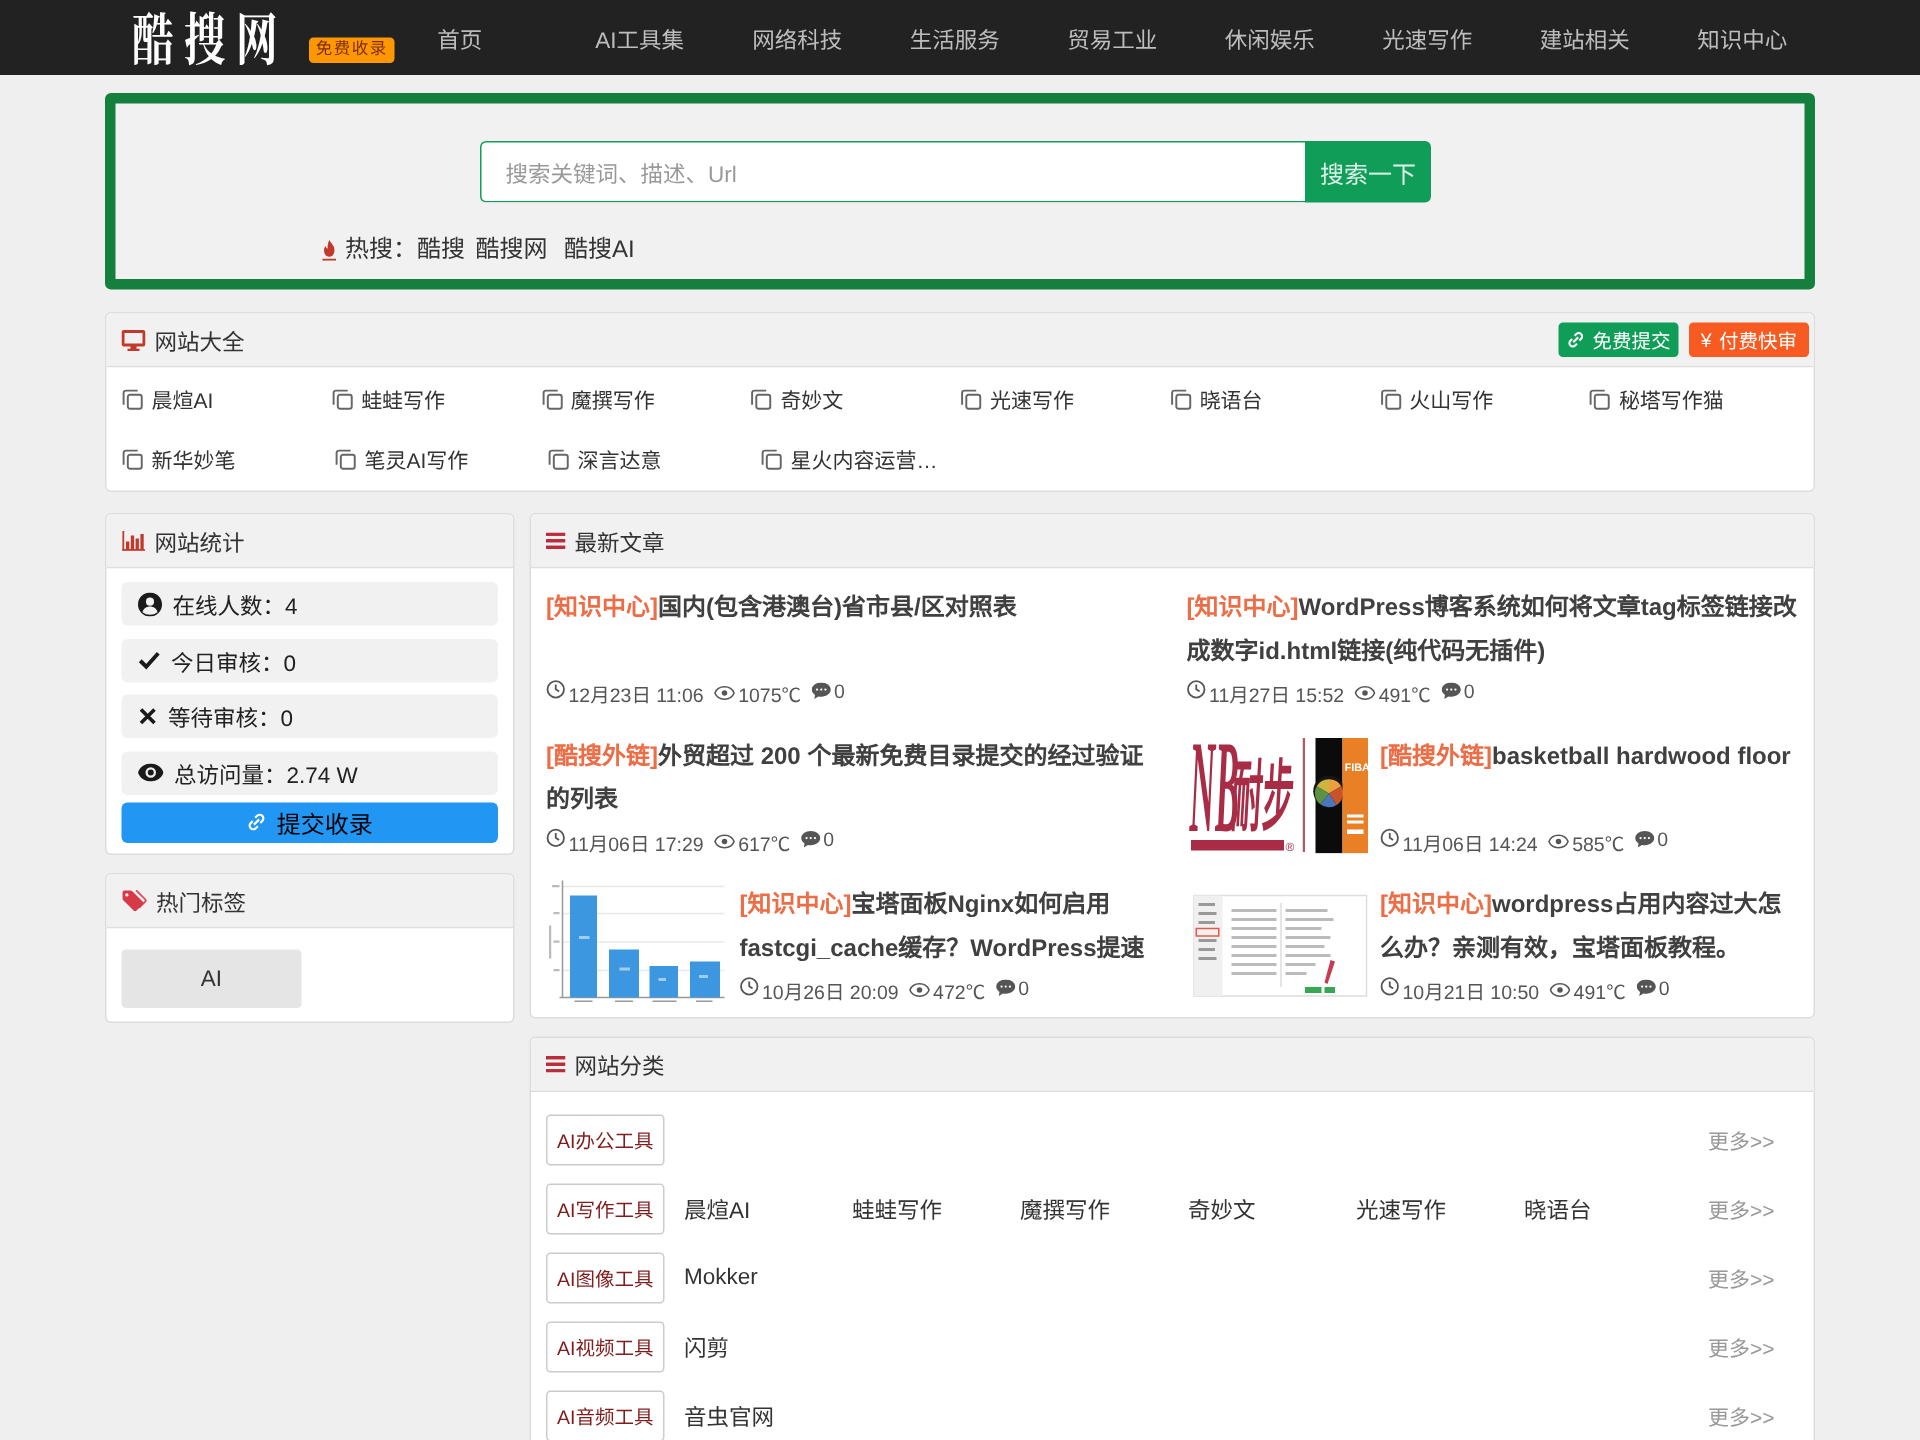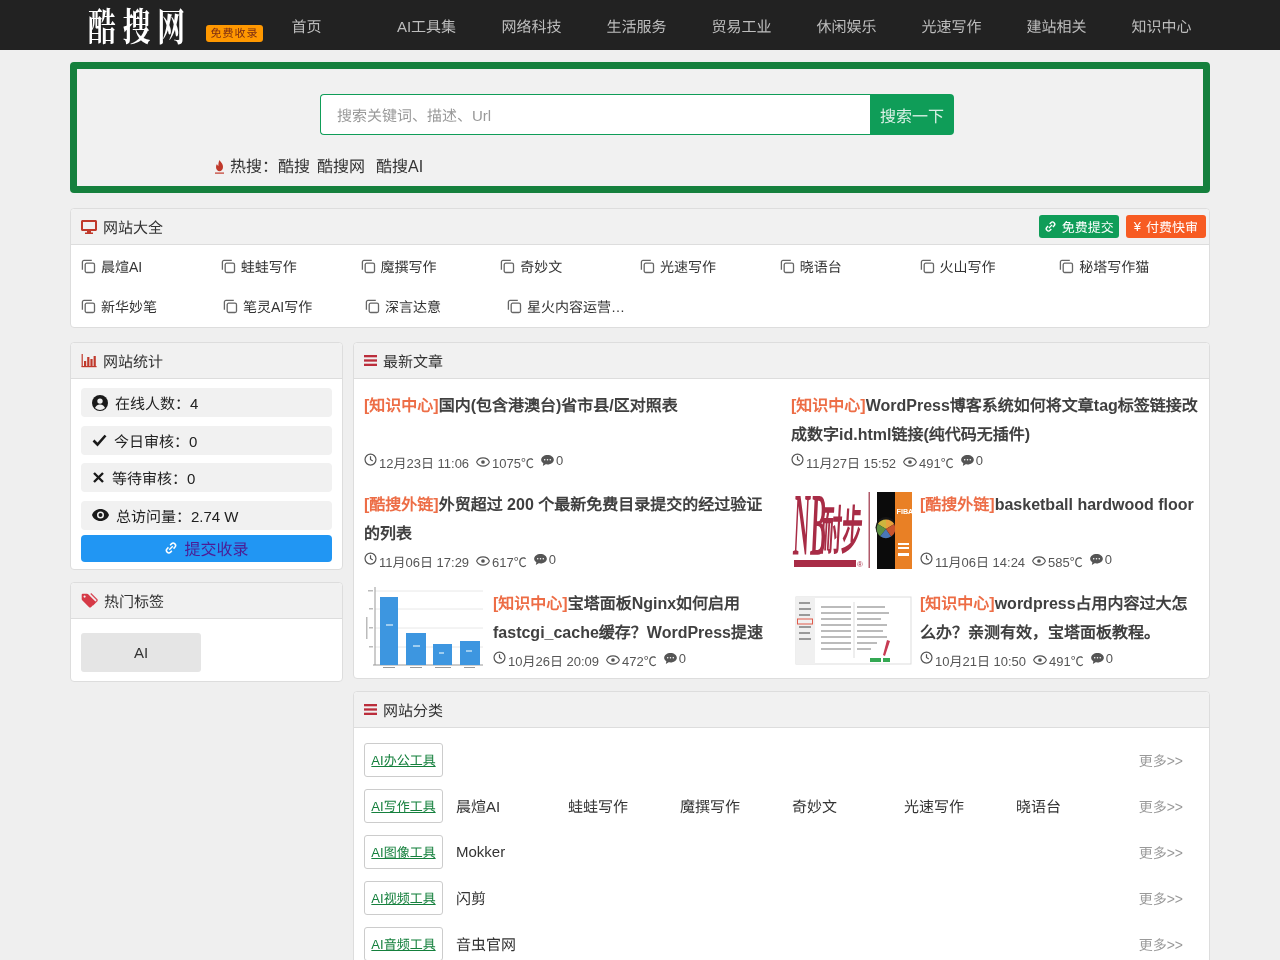--- a/index.html
+++ b/index.html
@@ -44,21 +44,21 @@
 
 
 .cols { display:flex; margin-top:14px; align-items:flex-start; }
 .side { width:273px; flex:none; }
 .main { width:857px; margin-left:10px; flex:none; }
 
 
 .statbody { padding:9px 10px 7px; }
 .statpill { height:29px; background:#f1f1f1; border-radius:4px; display:flex; align-items:center; padding:0 11px; font-size:15px; color:#212121; margin-bottom:8.5px; }
 .statpill svg { margin-right:7px; }
-.bluebtn { margin-top:-3.5px; height:27px; background:#2196f3; border-radius:4px; color:#4c1d95; font-size:16px; display:flex; align-items:center; justify-content:center; }
+.bluebtn { margin-top:-3.5px; height:27px; background:#2196f3; border-radius:4px; color:#000000; font-size:16px; display:flex; align-items:center; justify-content:center; }
 .bluebtn svg { margin-right:6px; }
 .tagcard { margin-top:12px; }
 .tagbody { padding:14px 10px 9px; }
 .tagbox { width:120px; height:39px; background:#e5e5e5; border-radius:3px; display:flex; align-items:center; justify-content:center; font-size:15px; color:#333; }
 
 
 .artbody { padding:2px 0 0; display:flex; flex-wrap:wrap; }
 .artcell { width:427px; height:99px; padding:2px 10px 0; position:relative; overflow:hidden; }
 .arttitle { font-size:16px; font-weight:bold; color:#404040; line-height:29px; margin-top:8px; white-space:nowrap; }
 .arttitle .cat { color:#ed6d46; }
@@ -66,21 +66,21 @@
 .artmeta svg { margin-right:2px; }
 .artmeta .m { margin-left:7px; display:flex; align-items:center; }
 .hasthumb .arttitle { margin-left:129px; }
 .hasthumb .artmeta { left:139px; }
 .thumb { position:absolute; left:10px; top:3px; width:121px; height:86px; overflow:hidden; }
 
 
 .catcard { margin-top:12px; }
 .catbody { padding:8.5px 16px 0 10px; }
 .catrow { height:46px; display:flex; align-items:center; position:relative; }
-.catlabel { width:79px; height:34px; border:1px solid #ccc; border-radius:3px; background:#fff; display:flex; align-items:center; justify-content:center; font-size:13px; color:#15803d; flex:none;text-decoration:underline; }
+.catlabel { width:79px; height:34px; border:1px solid #ccc; border-radius:3px; background:#fff; display:flex; align-items:center; justify-content:center; font-size:13px; color:#7f1d1d; flex:none; }
 .catlinks { display:flex; margin-left:13px; }
 .catlinks span { width:112px; font-size:15px; color:#333; }
 .more { position:absolute; right:10px; color:#999; font-size:14px; }
 </style>
 </head>
 <body>
 <div class="topbar">
   <div class="wrap" style="height:34px;">
     <div class="logo">酷 搜 网</div>
     <div class="freebadge">免费收录</div>

